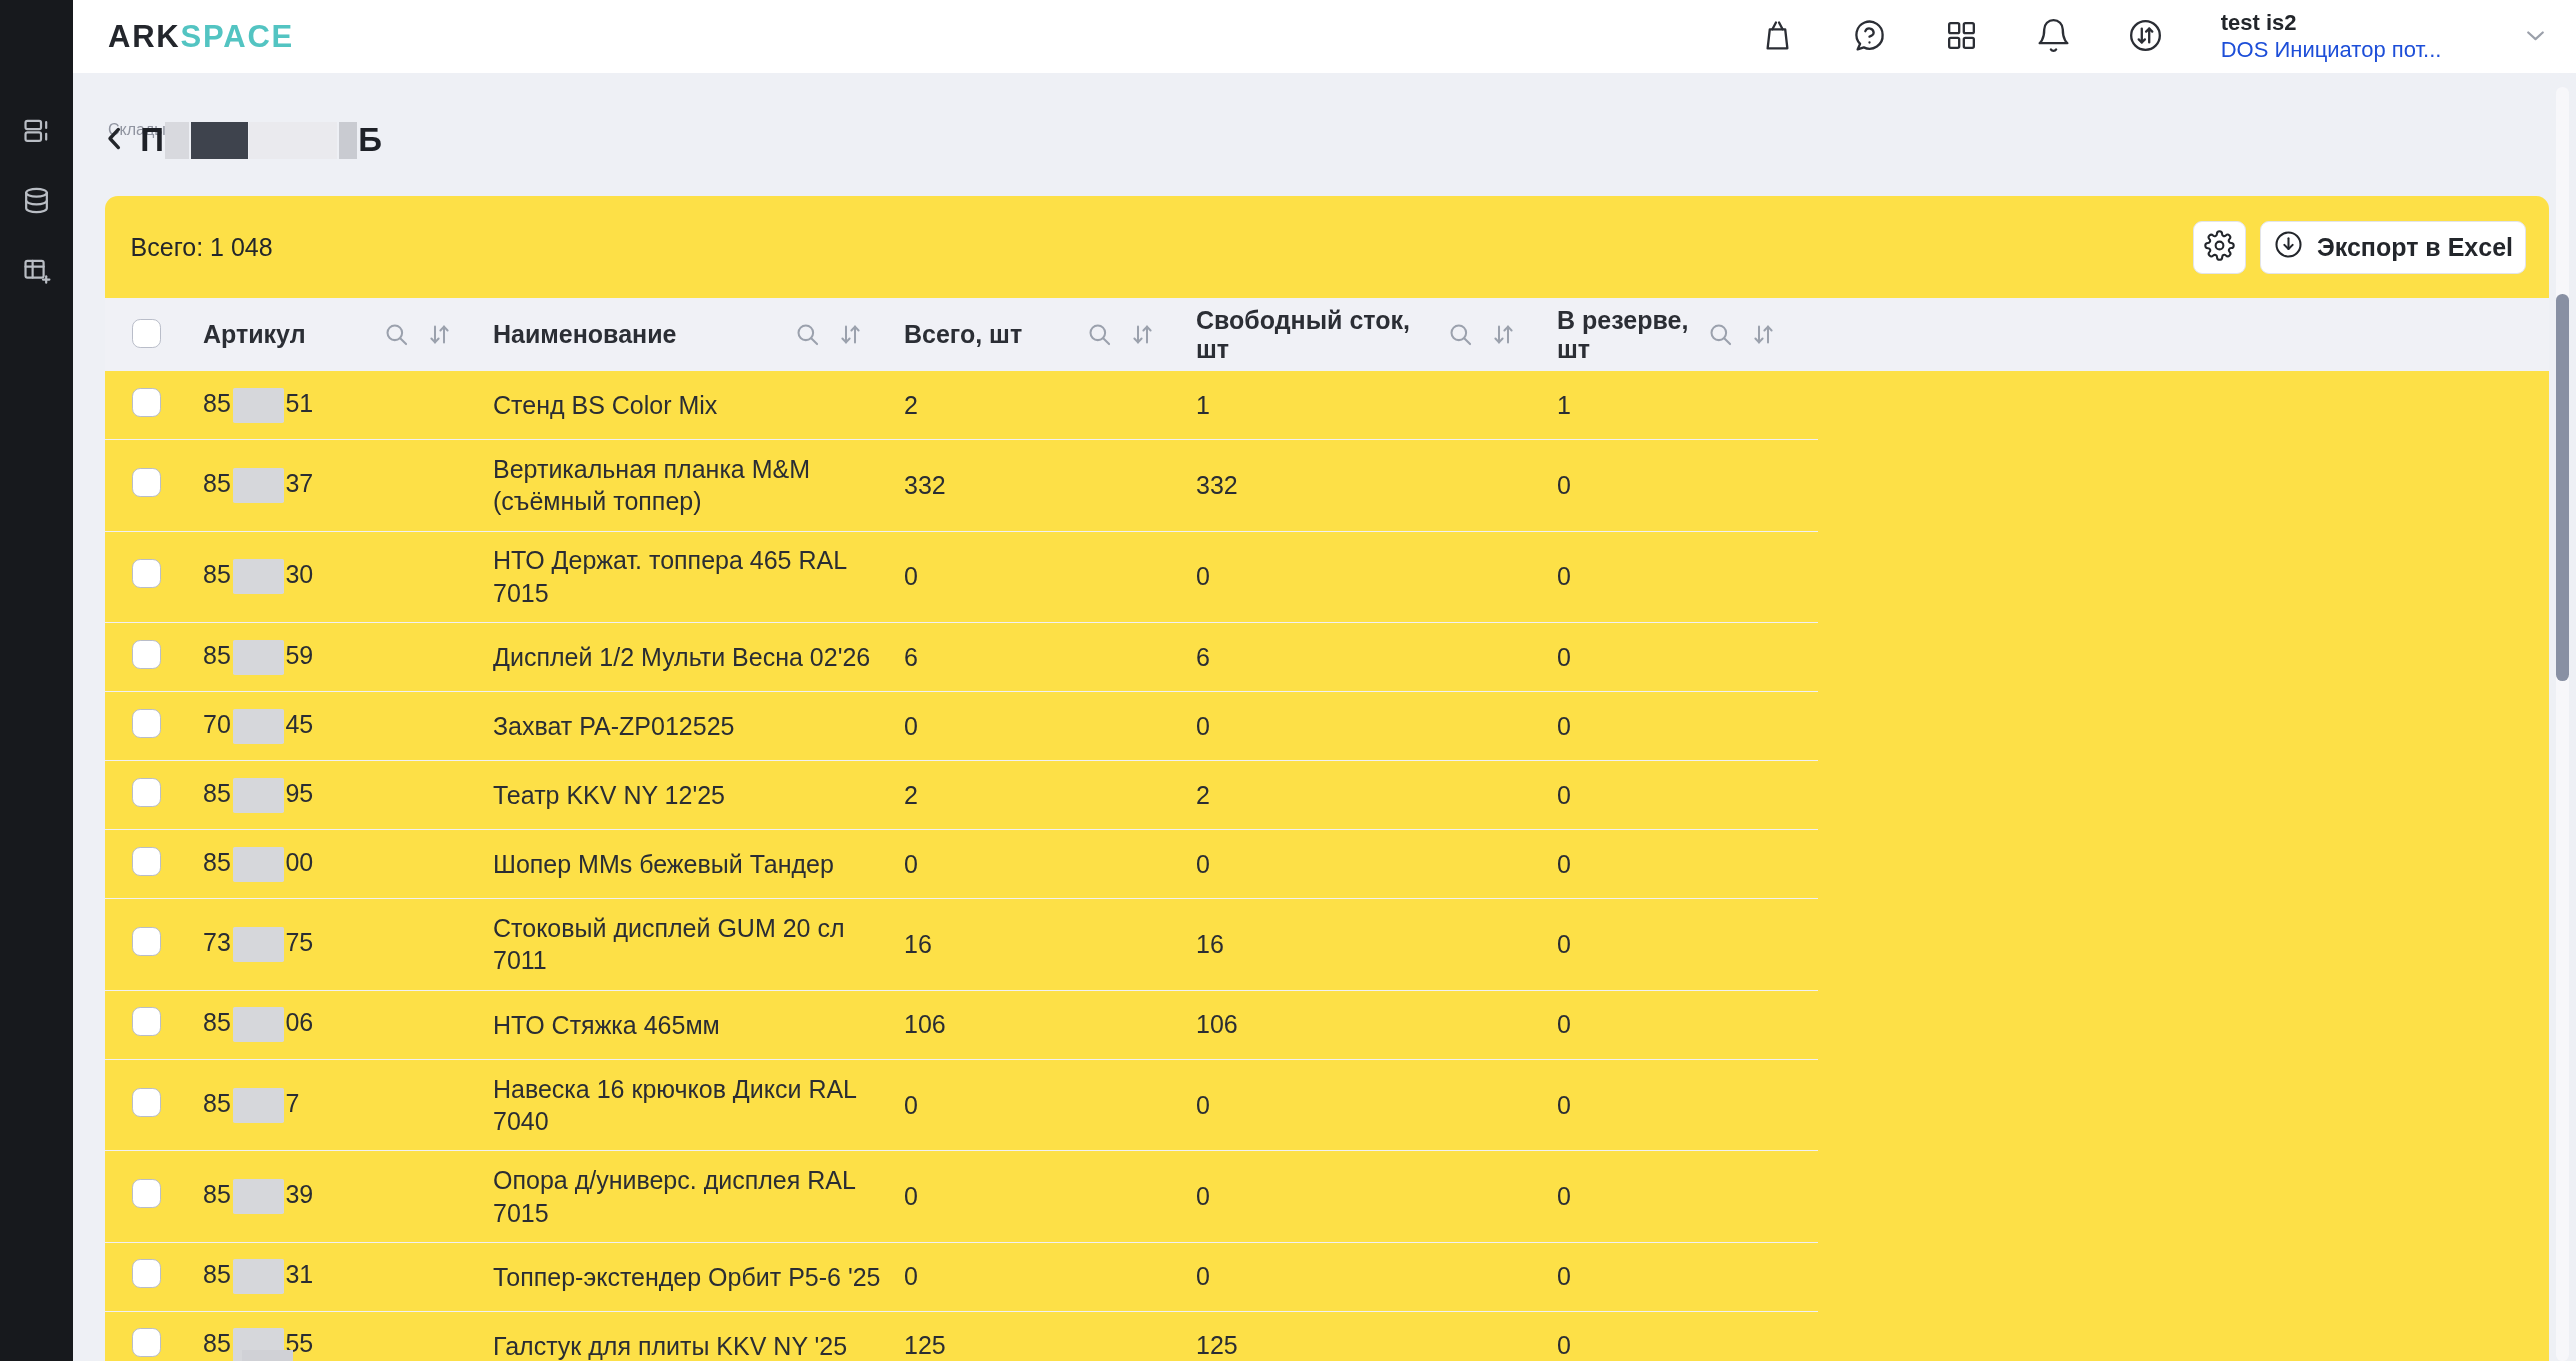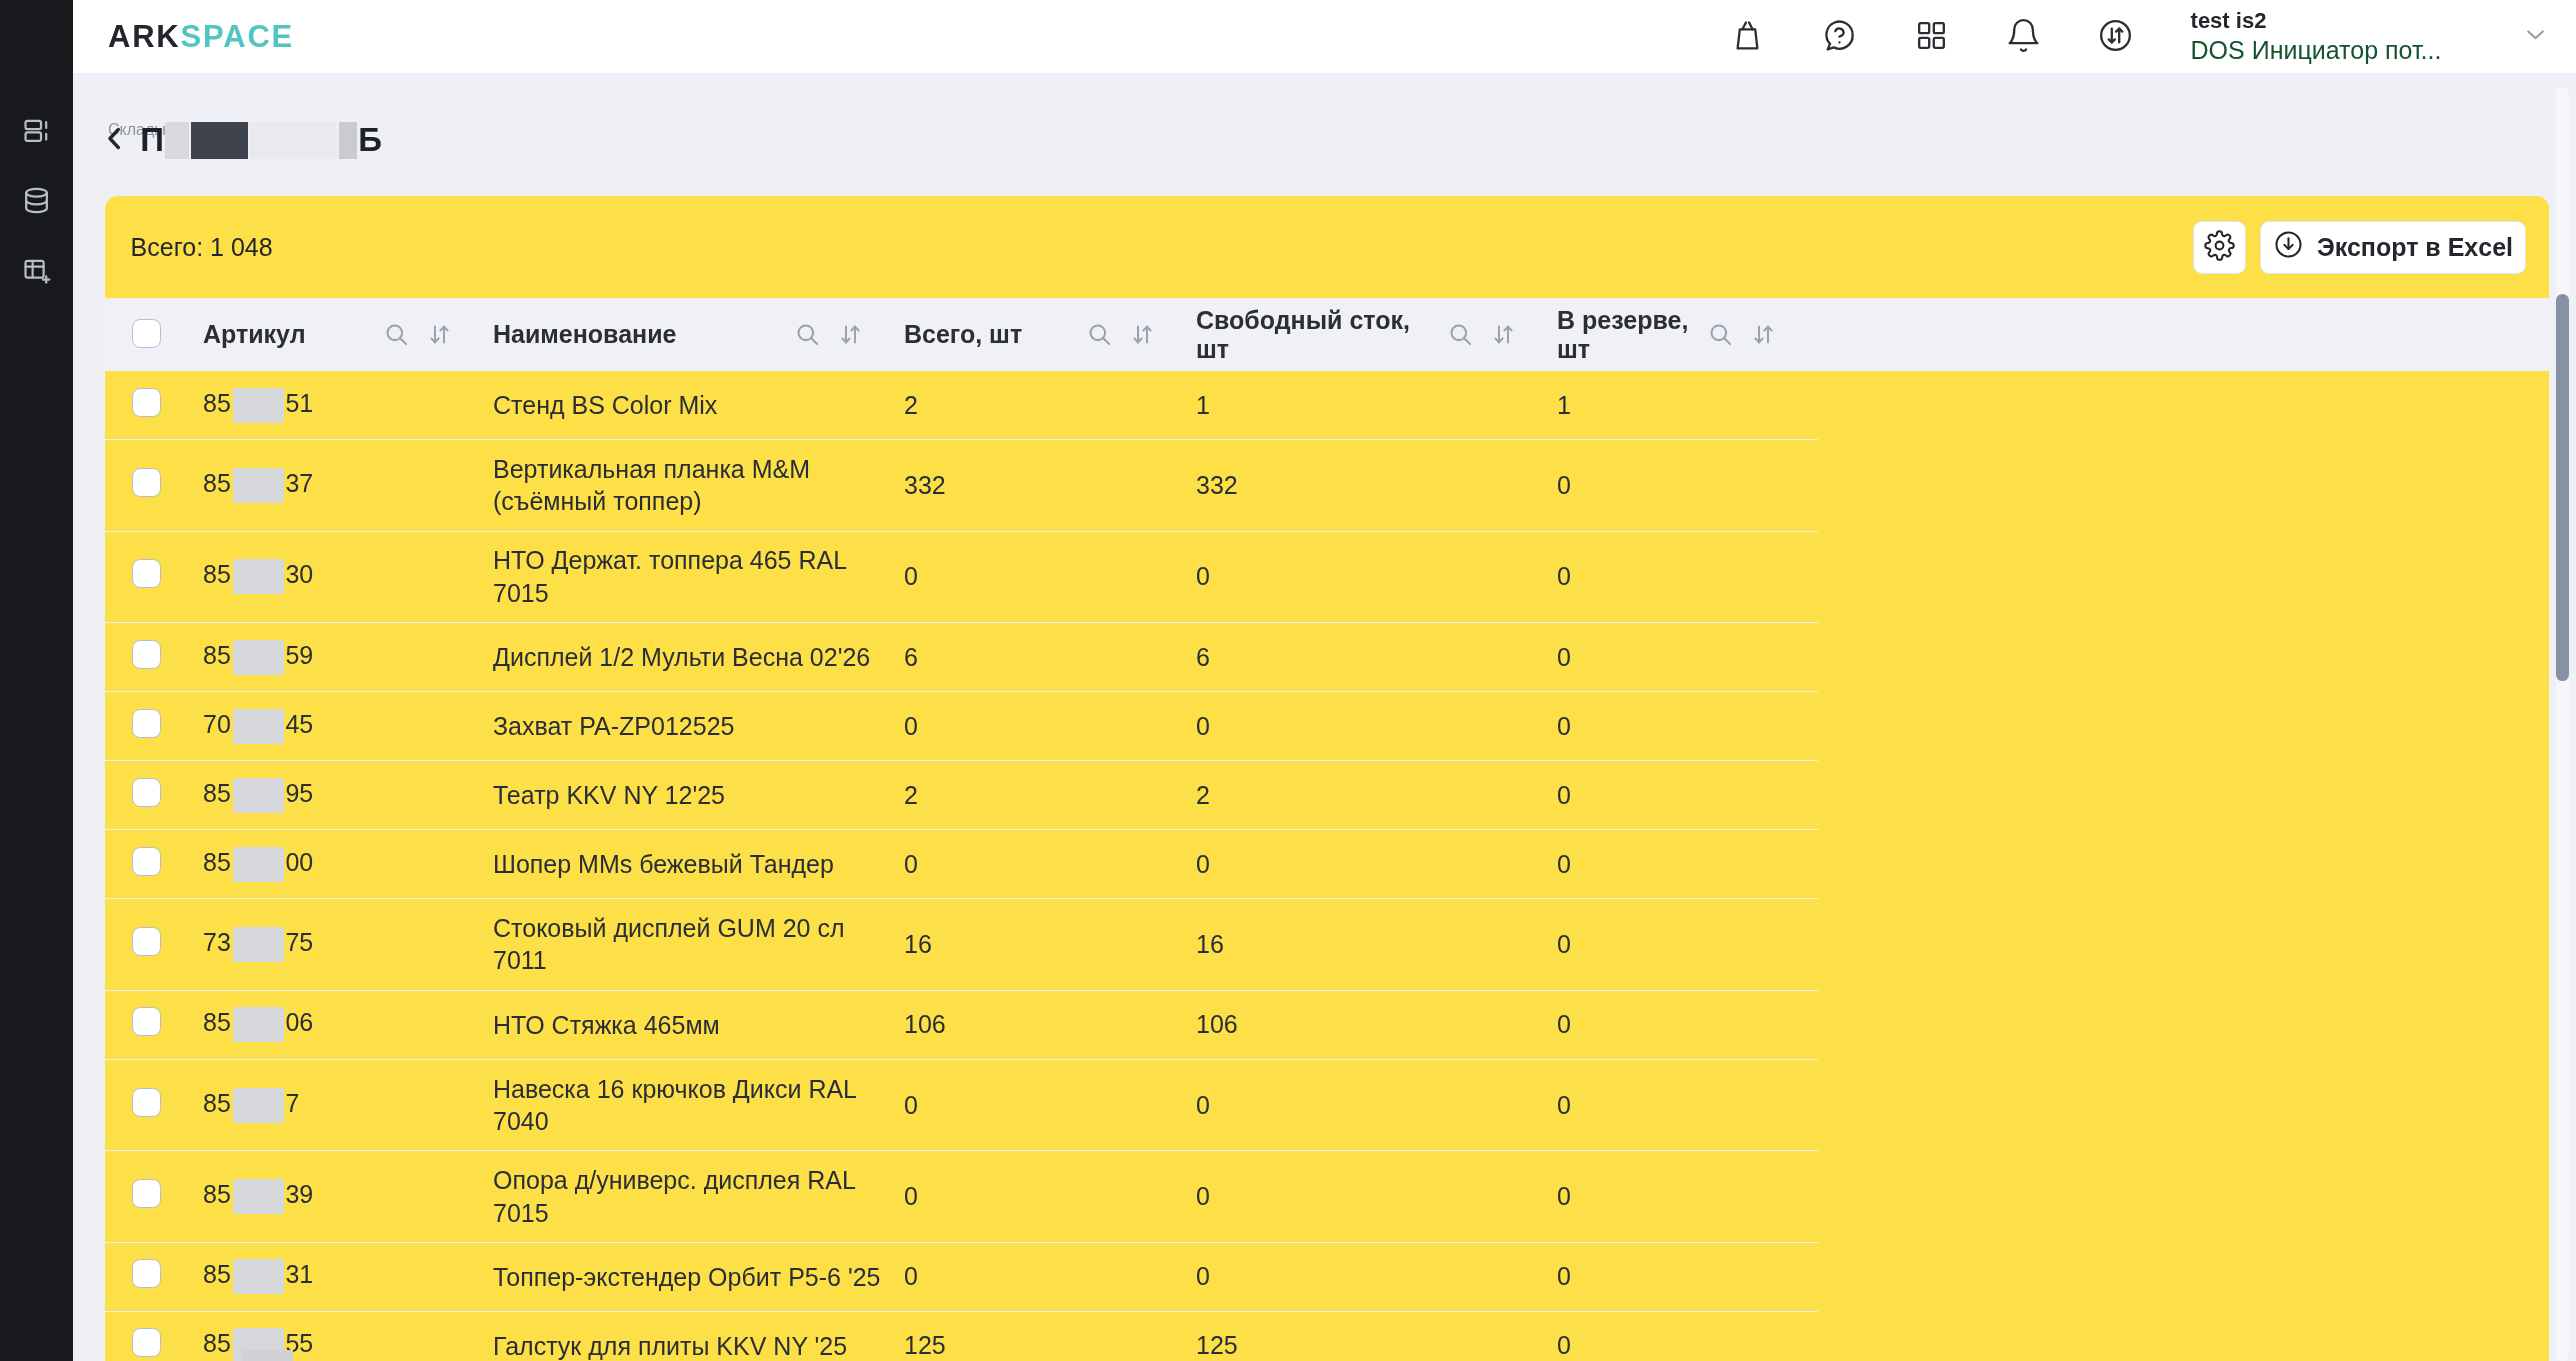--- a/index.html
+++ b/index.html
@@ -27,21 +27,21 @@
   }
   .logo { font-size:31px; font-weight:800; letter-spacing:1.8px; white-space:nowrap; }
   .logo .ark { color:#23262c; }
   .logo .space { color:#53c4c2; }
   .top-icons { margin-left:auto; display:flex; align-items:center; gap:55px; }
   .tico { width:37px; height:37px; display:flex; align-items:center; justify-content:center; cursor:pointer; }
   .tico svg { stroke:#2b2e35; fill:none; stroke-width:1.5; stroke-linecap:round; stroke-linejoin:round; }
   .user-block { margin-left:57px; display:flex; align-items:center; cursor:pointer; }
   .user-texts { display:flex; flex-direction:column; line-height:1.2; }
   .user-name { font-size:22px; font-weight:700; color:#23262b; }
-  .user-role { font-size:25px; color:#14532d; }
+  .user-role { font-size:22px; color:#1d4ed8; }
   .user-chevron { margin-left:80px; }
   .user-chevron svg { stroke:#9ba0aa; fill:none; stroke-width:1.8; stroke-linecap:round; stroke-linejoin:round; }
   
   .main { position:absolute; left:73px; top:73px; right:0; bottom:0; }
   .breadcrumb { position:absolute; left:35px; top:16.4px; font-size:16px; color:#9094a0; cursor:pointer;margin-top:32px; }
   .title-row { position:absolute; left:22px; top:48px; display:flex; align-items:center; gap:7.3px; }
   .back-btn { width:38px; height:38px; display:flex; align-items:center; justify-content:center; cursor:pointer; }
   .back-btn svg { stroke:#23262b; fill:none; stroke-width:2.6; stroke-linecap:round; stroke-linejoin:round; }
   .page-title { font-size:33px; font-weight:700; color:#1e2127; display:flex; align-items:center; }
   .tblock { display:inline-block; height:37px; vertical-align:middle; margin:0 0.9px; }

